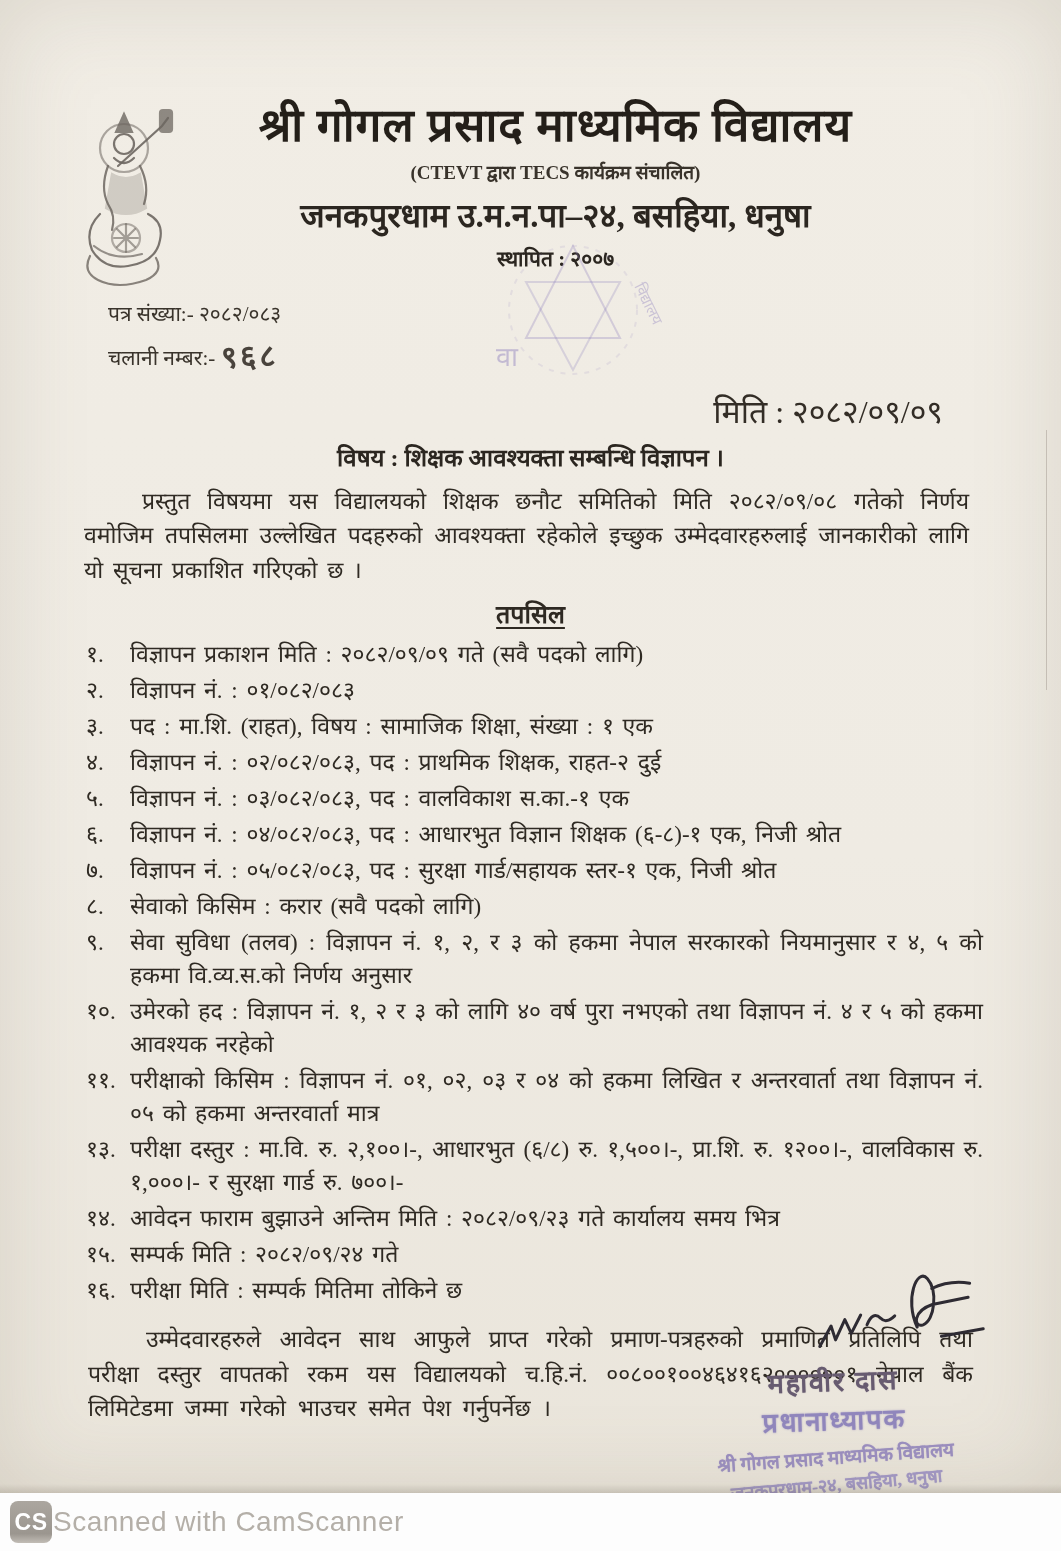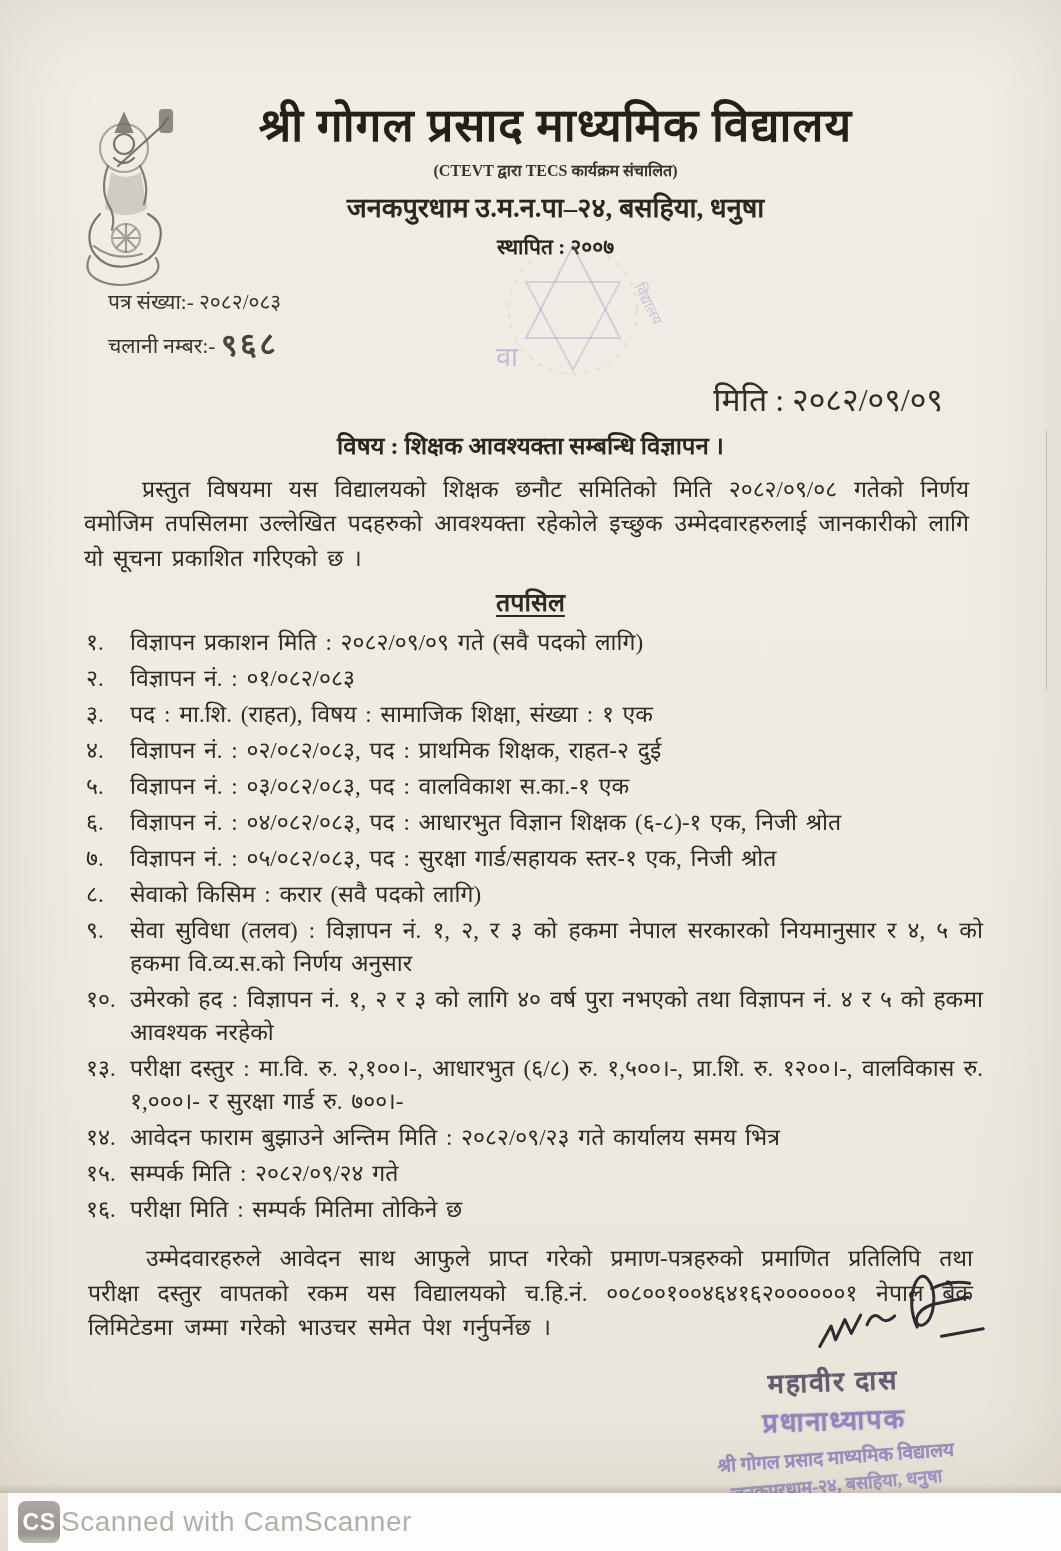--- a/index.html
+++ b/index.html
@@ -14,22 +14,22 @@
     overflow: hidden;
   }
   .scan-area { position: absolute; inset: 0 0 58px 0; overflow: hidden; }
   .vignette { position: absolute; inset: 0; pointer-events: none;
     box-shadow: inset 0 0 90px rgba(120,110,90,0.18); }
 
   
   .logo { position: absolute; left: 64px; top: 96px; width: 126px; height: 200px; opacity: 0.85; }
   .header-text { padding-top: 102px; text-align: center; padding-left: 90px; padding-right: 40px; }
   .school-name { font-size: 46px; font-weight: 700; letter-spacing: 1px; color: #241f19; line-height: 1.05; }
-  .subtitle { font-size: 16px; font-weight: 700; margin-top: 9px; color: #39332b; }
-  .address { font-size: 27px; font-weight: 700; margin-top: 7px; color: #2b2620; }
+  .subtitle { font-size: 19px; font-weight: 700; margin-top: 9px; color: #39332b; }
+  .address { font-size: 33px; font-weight: 700; margin-top: 7px; color: #2b2620; }
   .established { font-size: 21px; font-weight: 700; margin-top: 7px; color: #2b2620; }
 
   
   .round-stamp { position: absolute; left: 468px; top: 238px; width: 210px; height: 160px;
     pointer-events: none; }
 
   
   .meta-block { margin: 26px 0 0 108px; font-size: 21px; line-height: 1.55; color: #3a342c; }
   .dispatch-value {
     font-size: 31px; letter-spacing: 3px; color: #49433c;
@@ -71,21 +71,21 @@
   .sig-stamp2 { font-size: 18px; font-weight: 700; color: #a298c6; margin-top: 2px;
     transform: rotate(-3deg); text-shadow: 0 0 1px rgba(162,152,198,0.7); }
 
   .crease { position: absolute; right: 14px; top: 430px; width: 1px; height: 260px;
     background: rgba(90,80,70,0.25); }
 
   .paper-edge { position: absolute; left: 0; right: 0; bottom: 58px; height: 9px;
     background: linear-gradient(180deg, rgba(0,0,0,0) 0%, rgba(90,80,65,0.18) 100%); }
 
   
-  .footer { position: absolute; left: 8px; right: 0; bottom: 0; height: 58px; background: #fdfdfd;
+  .footer { position: absolute; left: 0; right: 0; bottom: 0; height: 58px; background: #fdfdfd;
     display: flex; align-items: center; padding-left: 10px; box-sizing: border-box;
     font-family: "Liberation Sans", "DejaVu Sans", sans-serif; }
   .cs-badge { width: 42px; height: 42px; border-radius: 8px;
     background: linear-gradient(180deg, #aba69f 0%, #9b968f 78%, #c2bdb6 100%);
     color: #fff; font-weight: 700; font-size: 23px; display: flex; align-items: center;
     justify-content: center; letter-spacing: 0.5px; }
   .footer-text { margin-left: 1px; font-size: 28px; color: #b4afa8; letter-spacing: 0.5px; }
 </style>
 </head>
 <body>
@@ -195,20 +195,24 @@
         <div class="list-item">
           <span class="num">९.</span>
           <span class="txt">सेवा सुविधा (तलव) : विज्ञापन नं. १, २, र ३ को हकमा नेपाल सरकारको नियमानुसार र ४, ५ को हकमा वि.व्य.स.को निर्णय अनुसार</span>
         </div>
 
         <div class="list-item">
           <span class="num">१०.</span>
           <span class="txt">उमेरको हद : विज्ञापन नं. १, २ र ३ को लागि ४० वर्ष पुरा नभएको तथा विज्ञापन नं. ४ र ५ को हकमा आवश्यक नरहेको</span>
         </div>
 
+        <div class="list-item">
+          <span class="num">११.</span>
+          <span class="txt">परीक्षाको किसिम : विज्ञापन नं. ०१, ०२, ०३ र ०४ को हकमा लिखित र अन्तरवार्ता तथा विज्ञापन नं. ०५ को हकमा अन्तरवार्ता मात्र</span>
+        </div>
 
 
         <div class="list-item">
           <span class="num">१३.</span>
           <span class="txt">परीक्षा दस्तुर : मा.वि. रु. २,१००।-, आधारभुत (६/८) रु. १,५००।-, प्रा.शि. रु. १२००।-, वालविकास रु. १,०००।- र सुरक्षा गार्ड रु. ७००।-</span>
         </div>
 
         <div class="list-item">
           <span class="num">१४.</span>
           <span class="txt">आवेदन फाराम बुझाउने अन्तिम मिति : २०८२/०९/२३ गते कार्यालय समय भित्र</span>

